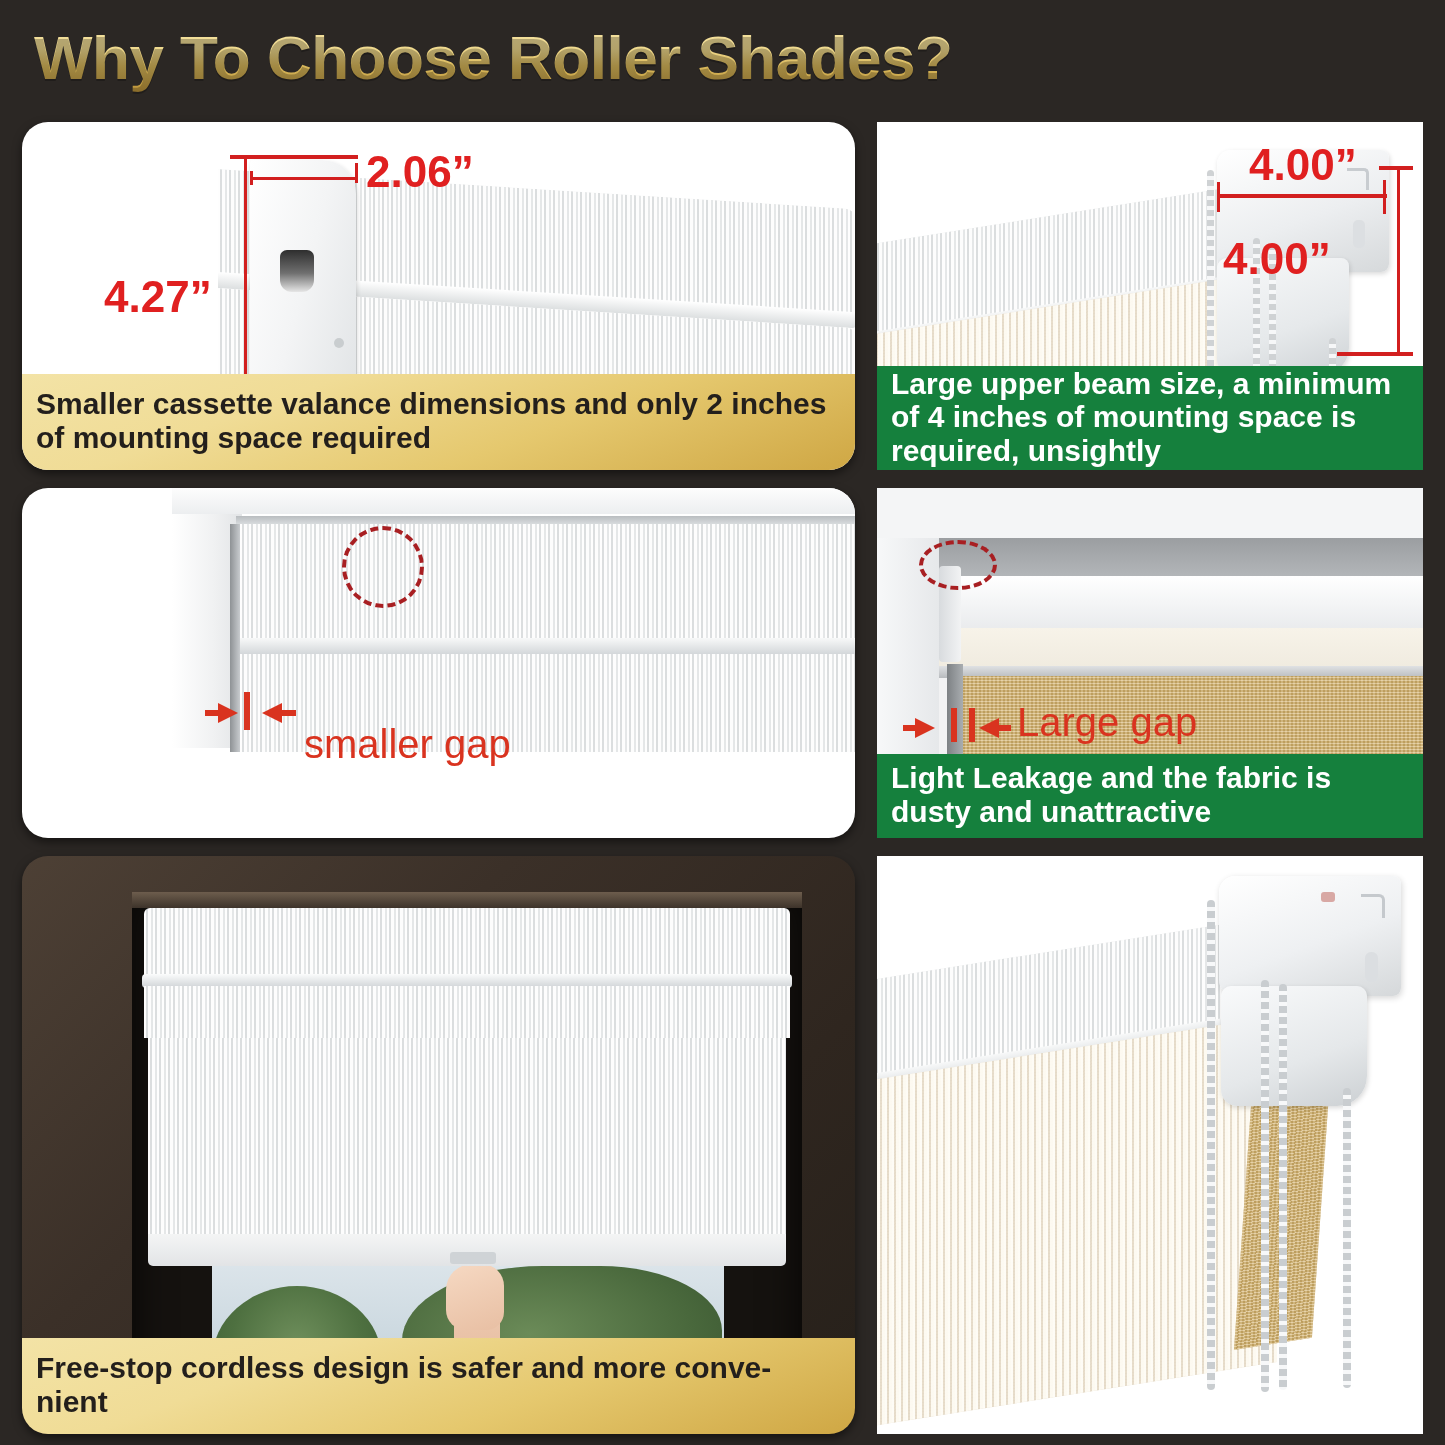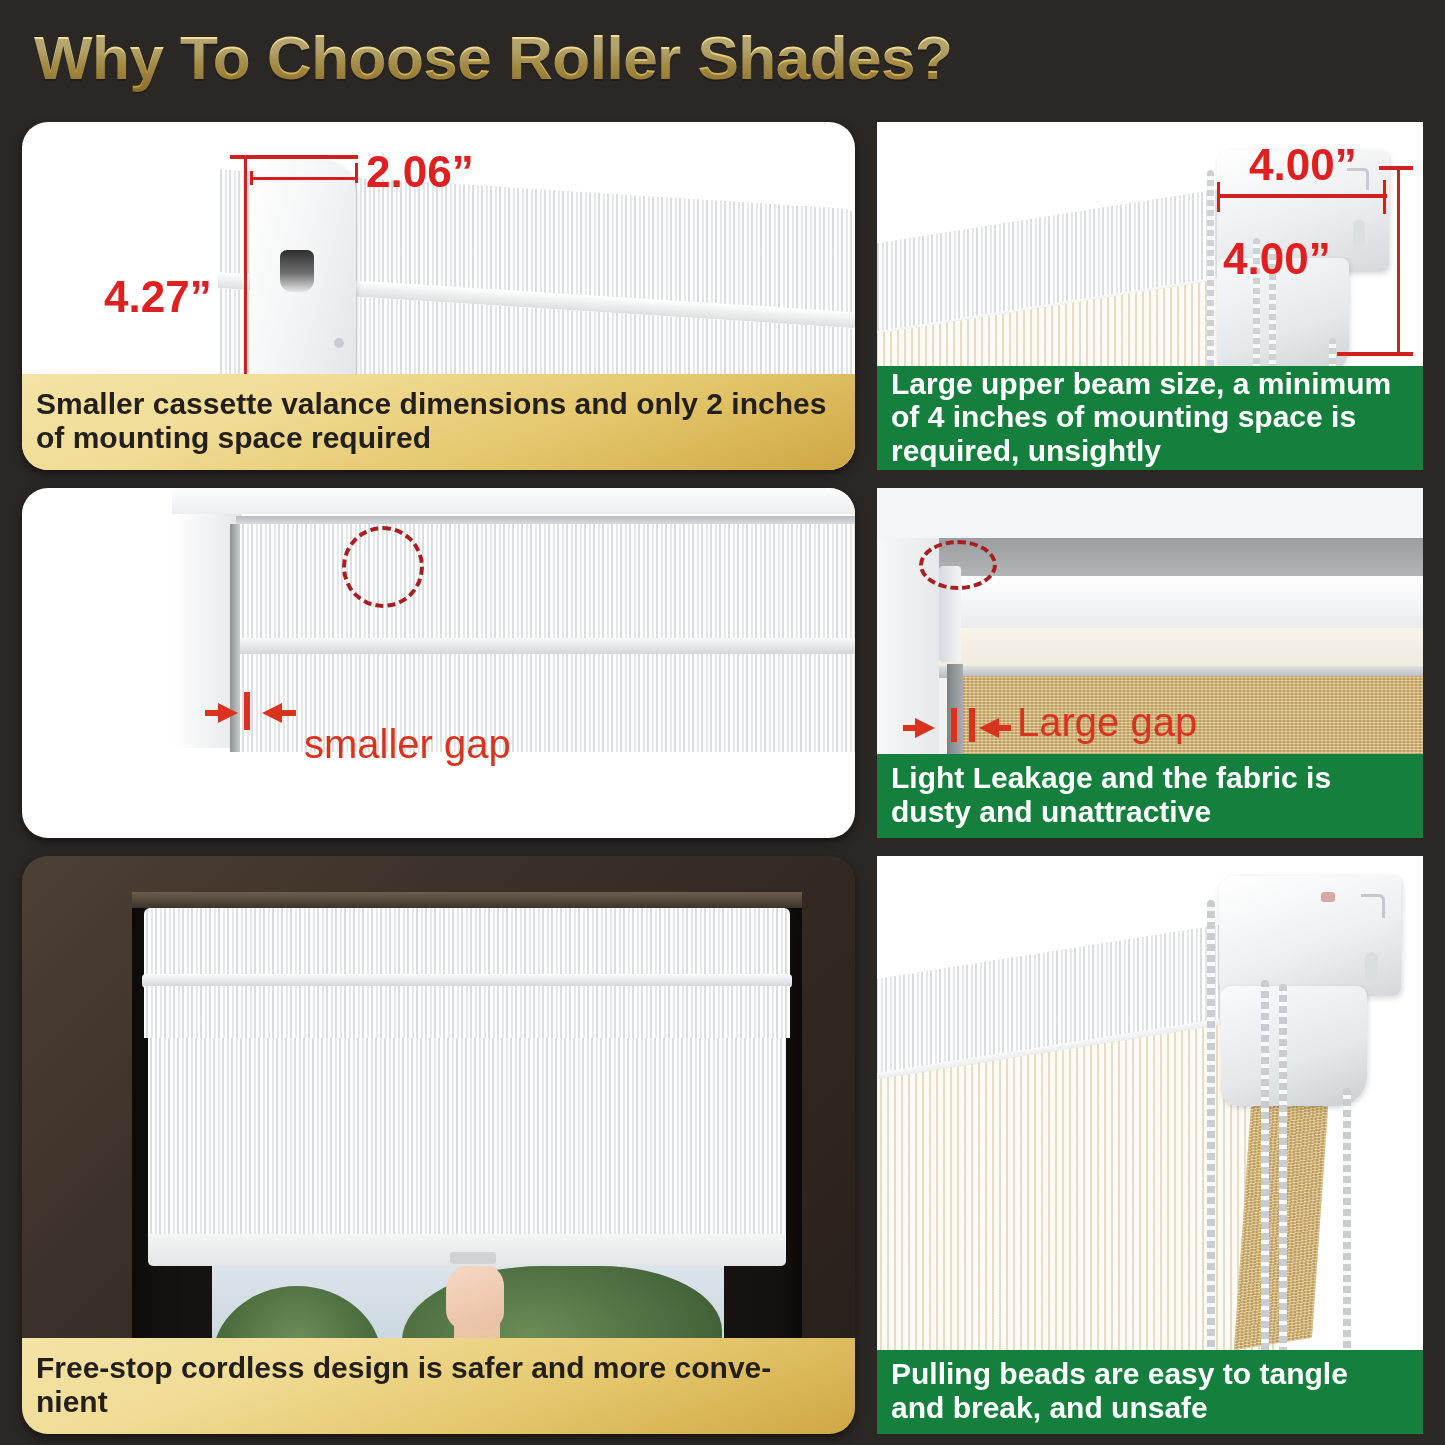--- a/index.html
+++ b/index.html
@@ -254,19 +254,16 @@
         <div style="position:absolute; left:344px; top:130px; width:146px; height:120px; background:linear-gradient(160deg,#f9fafb,#e5e8ea 60%,#ccd0d3); border-radius:10px 10px 30px 16px; box-shadow:1px 2px 5px rgba(0,0,0,.15);"></div>
         <div style="position:absolute; left:484px; top:38px; width:24px; height:24px; border:3px solid #c5c9cd; border-left:none; border-bottom:none; border-radius:0 6px 0 0;"></div>
         <div style="position:absolute; left:488px; top:96px; width:13px; height:30px; background:#dbdee1; border-radius:6px;"></div>
         <div style="position:absolute; left:444px; top:36px; width:14px; height:10px; background:#d8a8a4; border-radius:3px;"></div>
 
         <div style="position:absolute; left:330px; top:44px; width:8px; height:490px; background:repeating-linear-gradient(180deg,#c9cdd0 0 7px,#f7f8f9 7px 11px); border-radius:4px;"></div>
         <div style="position:absolute; left:384px; top:124px; width:8px; height:412px; background:repeating-linear-gradient(180deg,#c9cdd0 0 7px,#f7f8f9 7px 11px); border-radius:4px;"></div>
         <div style="position:absolute; left:402px; top:128px; width:8px; height:406px; background:repeating-linear-gradient(180deg,#c9cdd0 0 7px,#f7f8f9 7px 11px); border-radius:4px;"></div>
         <div style="position:absolute; left:466px; top:232px; width:8px; height:300px; background:repeating-linear-gradient(180deg,#c9cdd0 0 7px,#f7f8f9 7px 11px); border-radius:4px;"></div>
       </div>
-      <div class="caption gray" style="height:84px;">
-        <div class="cap-text">Pulling beads are easy to tangle and break, and unsafe</div>
-      </div>
     </div>
 
   </div>
 </div>
 
 </body></html>

